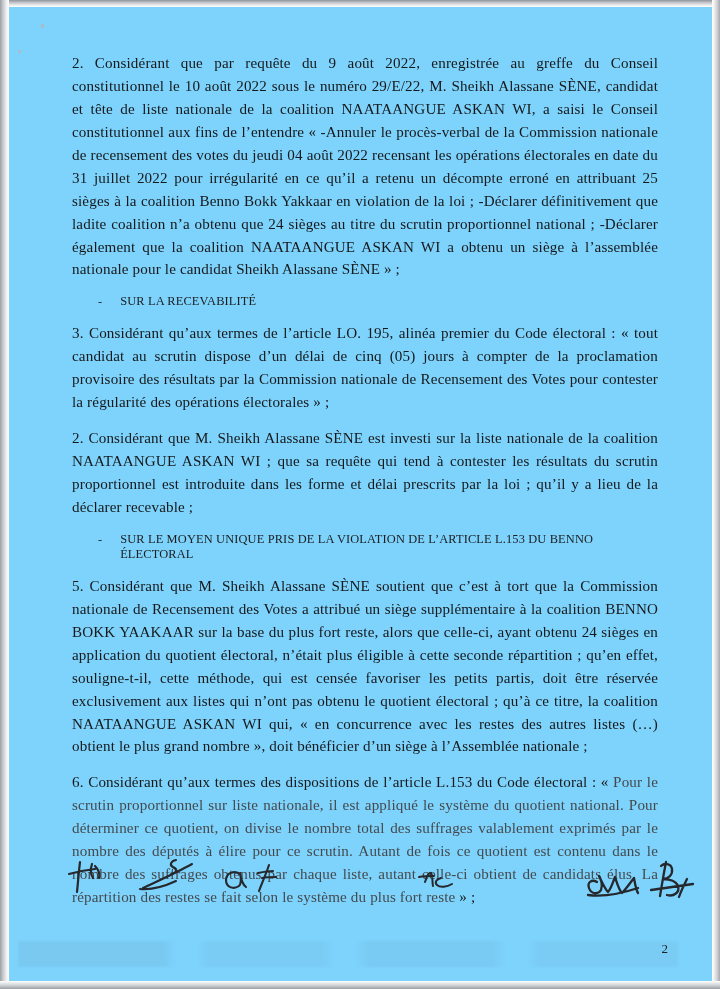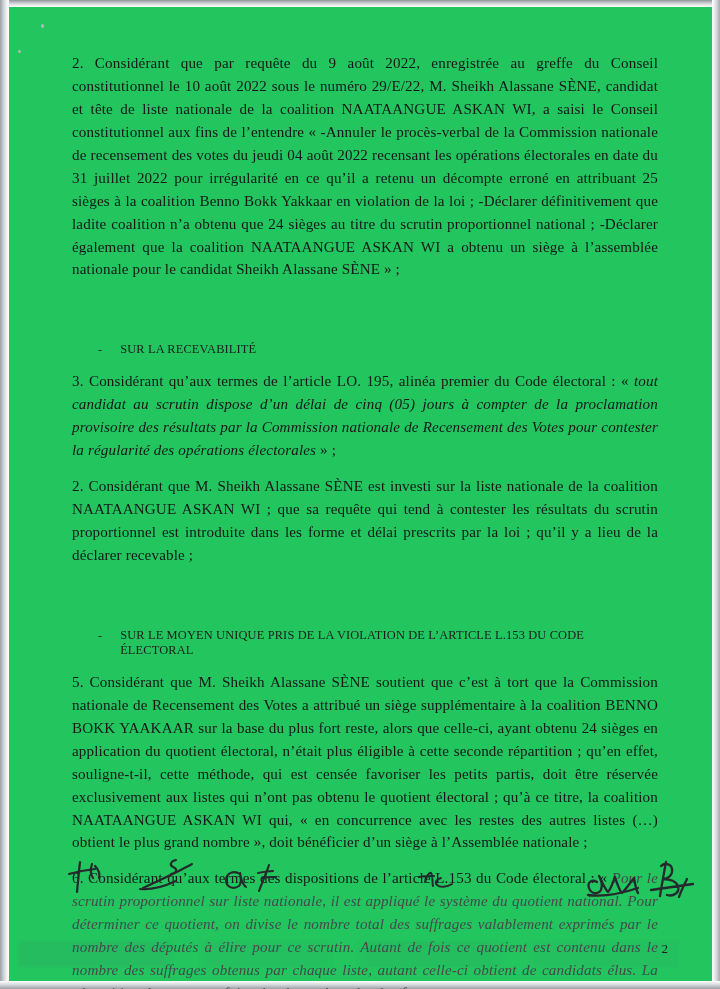--- a/index.html
+++ b/index.html
@@ -10,21 +10,21 @@
   body {
     width: 720px;
     height: 989px;
     overflow: hidden;
     font-family: "Liberation Serif", serif;
   }
   .page {
     position: relative;
     width: 720px;
     height: 989px;
-    background: #22c55e;
+    background: #7dd3fc;
     box-sizing: border-box;
     overflow: hidden;
     padding-left: 44px;
   }
   
   .edge-left {
     position: absolute;
     left: 0; top: 0;
     width: 9px; height: 989px;
     background: linear-gradient(to right, #9aa0a6 0%, #c9ccd0 35%, #f2f2f3 75%, #ffffff 100%);
@@ -84,41 +84,40 @@
     width: 586px;
   }
   p.para {
     margin: 0 0 13px 0;
     font-size: 15.1px;
     line-height: 1.52;
     text-align: justify;
     color: #16181a;
     letter-spacing: 0.01em;
   }
-  .it { font-style: italic; }
+  .it { }
   .faded { color: #45494d; }
 
   .heading-row {
     margin: 0 0 13px 0;
     padding-left: 26px;
     display: flex;
     align-items: baseline;
     gap: 18px;
   }
   .dash {
     font-size: 12.4px;
     color: #2a2c2e;
     line-height: 1;
   }
   .heading-text {
     font-size: 12.4px;
     letter-spacing: 0.012em;
     color: #1b1d1f;
     font-family: "Liberation Serif", serif;
-    margin-top: 48px;
   }
 
   .signatures {
     position: absolute;
     left: 0;
     top: 848px;
     width: 720px;
     height: 105px;
     pointer-events: none;
   }
@@ -154,21 +153,21 @@
       <span class="dash">-</span>
       <span class="heading-text">SUR LA RECEVABILITÉ</span>
     </div>
 
     <p class="para"><span>3. Considérant qu’aux termes de l’article LO. 195, alinéa premier du Code électoral : « </span><span class="it">tout candidat au scrutin dispose d’un délai de cinq (05) jours à compter de la proclamation provisoire des résultats par la Commission nationale de Recensement des Votes pour contester la régularité des opérations électorales</span><span> » ;</span></p>
 
     <p class="para">2. Considérant que M. Sheikh Alassane SÈNE est investi sur la liste nationale de la coalition NAATAANGUE ASKAN WI ; que sa requête qui tend à contester les résultats du scrutin proportionnel est introduite dans les forme et délai prescrits par la loi ; qu’il y a lieu de la déclarer recevable ;</p>
 
     <div class="heading-row">
       <span class="dash">-</span>
-      <span class="heading-text">SUR LE MOYEN UNIQUE PRIS DE LA VIOLATION DE L’ARTICLE L.153 DU CODE ÉLECTORAL</span>
+      <span class="heading-text">SUR LE MOYEN UNIQUE PRIS DE LA VIOLATION DE L’ARTICLE L.153 DU BENNO ÉLECTORAL</span>
     </div>
 
     <p class="para">5. Considérant que M. Sheikh Alassane SÈNE soutient que c’est à tort que la Commission nationale de Recensement des Votes a attribué un siège supplémentaire à la coalition BENNO BOKK YAAKAAR  sur la base du plus fort reste, alors que celle-ci, ayant obtenu 24 sièges en application du quotient électoral, n’était plus éligible à cette seconde répartition ; qu’en effet, souligne-t-il, cette méthode, qui est censée favoriser les petits partis, doit être réservée exclusivement aux listes qui n’ont pas obtenu le quotient électoral ; qu’à ce titre, la coalition NAATAANGUE ASKAN WI qui, « en concurrence avec les restes des autres listes (…) obtient le plus grand nombre », doit bénéficier d’un siège à l’Assemblée nationale ;</p>
 
     <p class="para"><span>6. Considérant qu’aux termes des dispositions de l’article L.153 du Code électoral : « </span><span class="it faded">Pour le scrutin proportionnel sur liste nationale, il est appliqué le système du quotient national. Pour déterminer ce quotient, on divise le nombre total des suffrages valablement exprimés par le nombre des députés à élire pour ce scrutin. Autant de fois ce quotient est contenu dans le nombre des suffrages obtenus par chaque liste, autant celle-ci obtient de candidats élus. La répartition des restes se fait selon le système du plus fort reste</span><span> » ;</span></p>
 
 
   </div>
 
   <svg class="signatures" viewBox="0 0 720 105" xmlns="http://www.w3.org/2000/svg">

